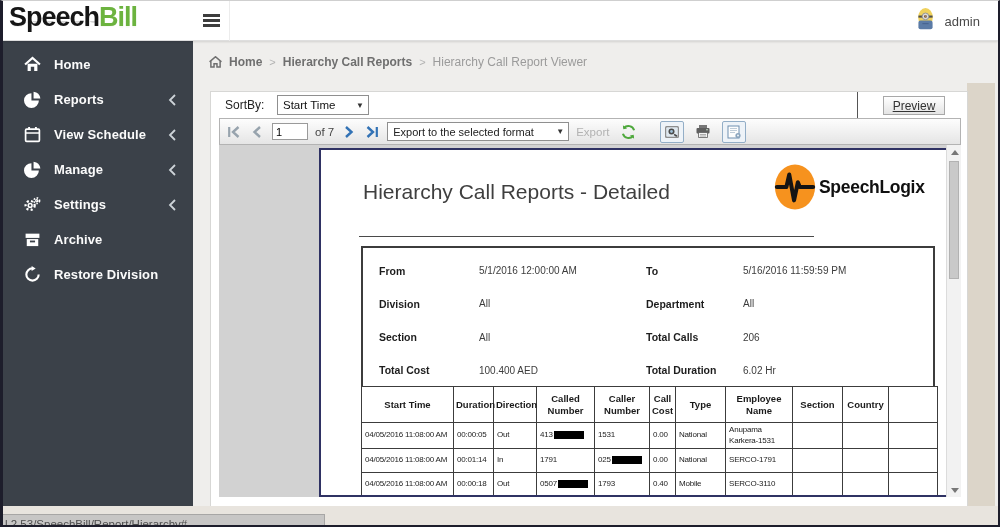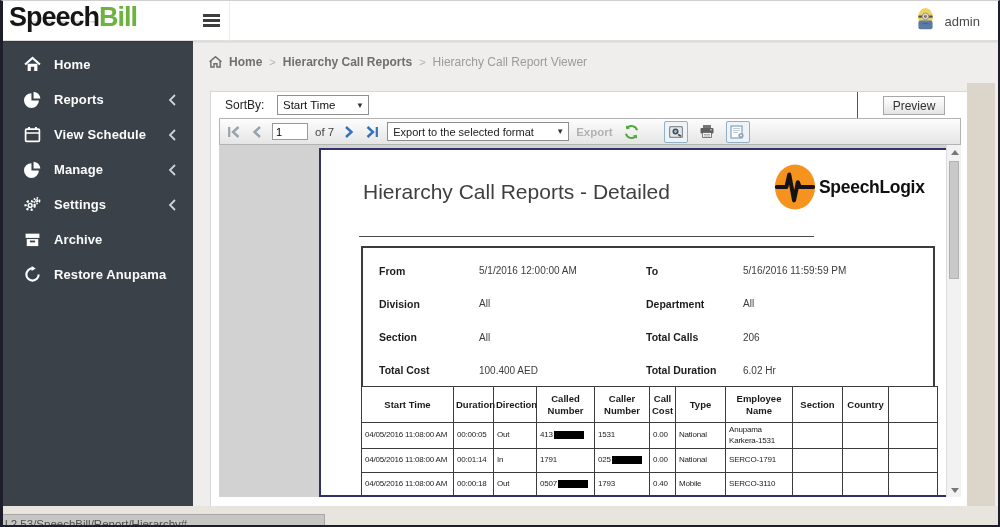--- a/index.html
+++ b/index.html
@@ -50,32 +50,32 @@
   .controls { position:relative; height:26px; }
   .sortby-lbl { position:absolute; left:14px; top:6px; font-size:12px; color:#222; }
   .fake-select { position:absolute; display:flex; align-items:center; justify-content:space-between;
                  border:1px solid #8f8f8f; background:#fff; font-size:11.5px; color:#111;
                  padding:0 4px 0 5px; cursor:pointer; }
   .sel-sortby { left:66px; top:3px; width:92px; height:20px; }
   .caret { font-size:8px; color:#333; margin-left:5px; }
   .ctrl-div { position:absolute; left:646px; top:0; width:1px; height:26px; background:#555; }
   .preview-btn { position:absolute; left:672px; top:4px; width:62px; height:19px; font-size:12px; color:#333;
                  background:linear-gradient(#ffffff,#e4e4e4); border:1px solid #a8a8a8; cursor:pointer;
-                 font-family:"Liberation Sans", sans-serif; }
+                 font-family:"Liberation Sans", sans-serif;text-decoration:underline; }
 
   
   .toolbar { position:absolute; left:8px; top:26px; width:742px; height:27px; border:1px solid #b3b3b3;
              background:linear-gradient(#fdfdfd,#e5e5e5); display:flex; align-items:center; padding:0 6px; gap:7px; }
   .tb-btn { width:16px; height:14px; display:flex; align-items:center; justify-content:center; cursor:pointer; background:none; border:none; padding:0; }
   .tb-btn svg { width:14px; height:12px; display:block; }
   .pg-input { width:36px; height:17px; border:1px solid #9a9a9a; font-size:11px; padding:0 3px; font-family:"Liberation Sans", sans-serif; }
   .pg-of { font-size:11.5px; color:#444;text-align:right; }
   .sel-export { position:relative; width:182px; height:19px; display:flex; align-items:center; justify-content:space-between;
                 border:1px solid #8f8f8f; background:#fff; font-size:11px; color:#222; padding:0 4px 0 5px; cursor:pointer; }
-  .export-lbl { font-size:11.5px; color:#b2b2b2; cursor:default;font-weight:bold; }
+  .export-lbl { font-size:11.5px; color:#b2b2b2; cursor:default; }
   .icon-btn { width:24px; height:22px; display:flex; align-items:center; justify-content:center; background:none; border:none; cursor:pointer; padding:0; }
   .icon-btn.boxed { border:1px solid #93aec7; background:#eef3f8; border-radius:2px; }
   .icon-btn svg { display:block; }
   .tb-gap { width:6px; }
 
   
   .viewer { position:absolute; left:8px; top:53px; width:742px; height:352px; background:#d2d2d2; overflow:hidden; }
   .vscroll { position:absolute; right:0; top:0; width:15px; height:100%; background:#f2f2f2; border-left:1px solid #dcdcdc; }
   .vs-up, .vs-down { position:absolute; left:0; width:15px; height:14px; display:flex; align-items:center; justify-content:center; cursor:pointer; }
   .vs-up { top:0; } .vs-down { bottom:0; }
@@ -226,21 +226,21 @@
         </span>
         <span class="s-lbl">Archive</span>
       </div>
       <div class="side-item">
         <span class="s-icon">
           <svg viewBox="0 0 16 16">
             <path d="M13.8 8 A5.8 5.8 0 1 1 8 2.2" fill="none" stroke="currentColor" stroke-width="2"></path>
             <path d="M7.2 0 L11 2.3 L7.2 4.6 Z" fill="currentColor"></path>
           </svg>
         </span>
-        <span class="s-lbl">Restore Anupama</span>
+        <span class="s-lbl">Restore Division</span>
       </div>
     </div>
 
   <div class="main">
     <div class="crumbs" id="breadcrumb">
         <span class="crumb-home">
           <svg viewBox="0 0 14 13">
             <path d="M0.6 6.4 L7 0.8 L13.4 6.4 M2 5.8 V12 H5.4 V8.4 H8.6 V12 H12 V5.8" fill="none" stroke="currentColor" stroke-width="1.6"></path>
           </svg>
         </span>

